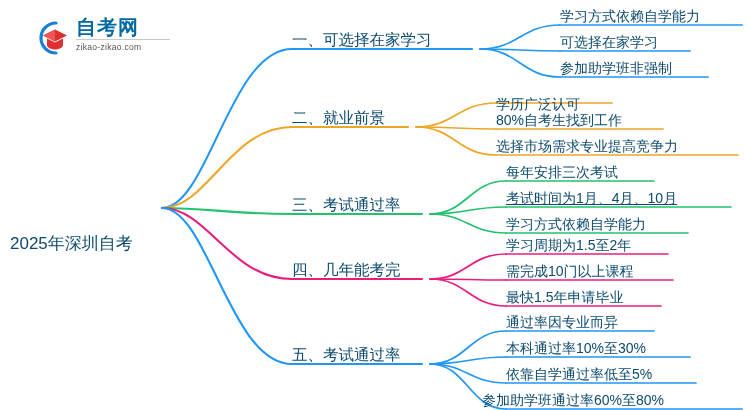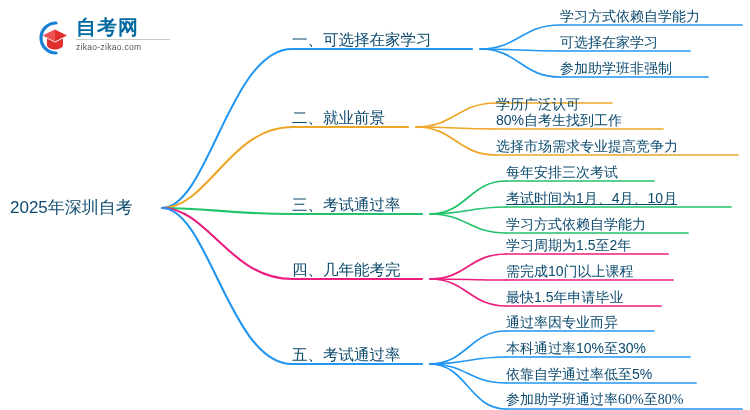--- a/index.html
+++ b/index.html
@@ -74,20 +74,21 @@
   }
   
   .node {
     position: absolute;
     white-space: nowrap;
     color: #0c4a6e;
     line-height: 1;
   }
   .node-root {
     font-size: 17px;
+    margin-top: 36px;
   }
   .node-branch {
     font-size: 15.5px;
   }
   .node-leaf {
     font-size: 14px;
   }
 </style>
 </head>
 <body>
@@ -168,14 +169,14 @@
     <div class="node node-leaf" style="left: 506px; top: 191px; text-decoration: underline;">考试时间为1月、4月、10月</div>
     <div class="node node-leaf" style="left: 506px; top: 217px;">学习方式依赖自学能力</div>
     <div class="node node-branch" style="left: 292px; top: 262px;">四、几年能考完</div>
     <div class="node node-leaf" style="left: 506px; top: 238px; text-align: right;">学习周期为1.5至2年</div>
     <div class="node node-leaf" style="left: 506px; top: 264px;">需完成10门以上课程</div>
     <div class="node node-leaf" style="left: 506px; top: 290px;">最快1.5年申请毕业</div>
     <div class="node node-branch" style="left: 292px; top: 347px;">五、考试通过率</div>
     <div class="node node-leaf" style="left: 506px; top: 315px;">通过率因专业而异</div>
     <div class="node node-leaf" style="left: 506px; top: 341px;">本科通过率10%至30%</div>
     <div class="node node-leaf" style="left: 506px; top: 367px;">依靠自学通过率低至5%</div>
-    <div class="node node-leaf" style="left: 506px; top: 393px; font-family: Liberation Serif, serif;">参加助学班通过率60%至80%</div>
+    <div class="node node-leaf" style="left: 482px; top: 393px;">参加助学班通过率60%至80%</div>
   </div>
 
 </body></html>

